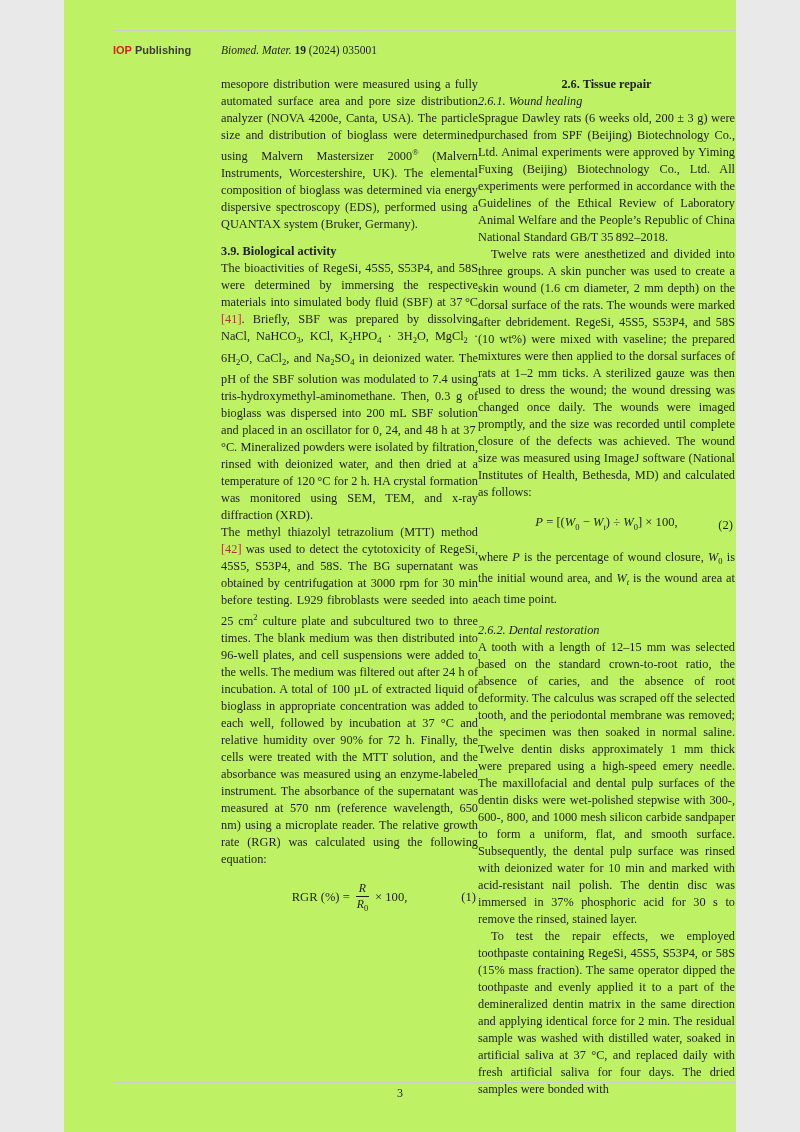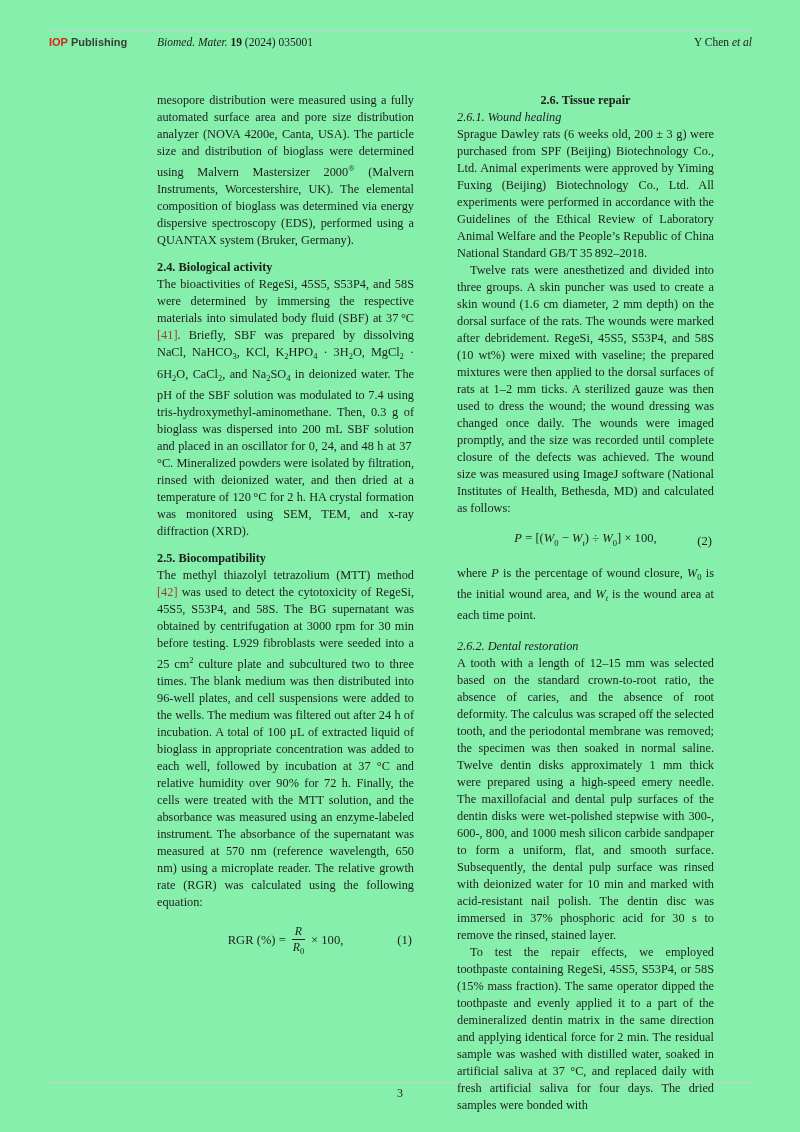--- a/index.html
+++ b/index.html
@@ -1,37 +1,37 @@
 <!DOCTYPE html>
 <html><head>
 <meta charset="utf-8">
 <style>
   html,body { margin:0; padding:0; background:#e9e9e9; }
   .page {
-    position:relative; width:800px; height:1132px; margin:0 auto;
-    background:#86efac; overflow:hidden;
+    position:relative; width:672px; height:1132px; margin:0 auto;
+    background:#bef264; overflow:hidden;
     font-family:"Liberation Serif","DejaVu Serif",serif;
     color:#1d1d1d;
   }
   
   .header {
     position:absolute; left:49px; top:30px; width:703px;
     border-top:1px solid #cdcdcd; padding-top:5px;
     display:flex; align-items:baseline; font-size:11.5px;
   }
   .publisher { width:108px; font-family:"Liberation Sans","DejaVu Sans",sans-serif; font-size:11px; color:#3a3a3a; }
   .publisher .iop { font-weight:bold; color:#d6231f; }
   .publisher .rest { font-weight:600; color:#3c3c3c; }
-  .jcite { flex:1; color:#1d1d1d; }
+  .jcite { flex:1; color:#1d1d1d;margin-top:8px; }
   .authors { text-align:left; color:#1d1d1d; }
 
   
   .content {
-    position:absolute; left:157px; top:92px; width:557px;
-    display:flex; gap:43px;
+    position:absolute; left:157px; top:76px; width:557px;
+    display:flex; 
     font-size:12.3px; line-height:17px; text-align:justify;
   }
   .col { width:257px; }
   p { margin:0; }
   .indent { text-indent:13px; }
   .sec-heading { font-weight:bold; margin:10px 0 0 0; text-align:left; }
   .subsec-heading { font-style:italic; margin:0; text-align:left; }
   .gap-above { margin-top:14px; }
   sup { font-size:8.5px; }
   sub { font-size:8.5px; }
@@ -60,24 +60,23 @@
     <span class="publisher"><span class="iop">IOP</span><span class="rest"> Publishing</span></span>
     <span class="jcite"><i>Biomed. Mater.</i> <b>19</b> (2024) 035001</span>
     <span class="authors">Y Chen <i>et al</i></span>
   </div>
 
   <div class="content">
 
     <div class="col">
       <p>mesopore distribution were measured using a fully automated surface area and pore size distribution analyzer (NOVA 4200e, Canta, USA). The particle size and distribution of bioglass were determined using Malvern Mastersizer 2000<sup>®</sup> (Malvern Instruments, Worcestershire, UK). The elemental composition of bioglass was determined via energy dispersive spectroscopy (EDS), performed using a QUANTAX system (Bruker, Germany).</p>
 
-      <p class="sec-heading">2.4. Biological activity</p>
+      <p class="sec-heading">3.9. Biological activity</p>
       <p><span>The bioactivities of RegeSi, 45S5, S53P4, and 58S were determined by immersing the respective materials into simulated body fluid (SBF) at 37 °C </span><span class="cite">[41]</span><span>. Briefly, SBF was prepared by dissolving NaCl, NaHCO<sub>3</sub>, KCl, K<sub>2</sub>HPO<sub>4</sub> · 3H<sub>2</sub>O, MgCl<sub>2</sub> · 6H<sub>2</sub>O, CaCl<sub>2</sub>, and Na<sub>2</sub>SO<sub>4</sub> in deionized water. The pH of the SBF solution was modulated to 7.4 using tris-hydroxymethyl-aminomethane. Then, 0.3 g of bioglass was dispersed into 200 mL SBF solution and placed in an oscillator for 0, 24, and 48 h at 37 °C. Mineralized powders were isolated by filtration, rinsed with deionized water, and then dried at a temperature of 120 °C for 2 h. HA crystal formation was monitored using SEM, TEM, and x-ray diffraction (XRD).</span></p>
 
-      <p class="sec-heading">2.5. Biocompatibility</p>
       <p><span>The methyl thiazolyl tetrazolium (MTT) method </span><span class="cite">[42]</span><span> was used to detect the cytotoxicity of RegeSi, 45S5, S53P4, and 58S. The BG supernatant was obtained by centrifugation at 3000 rpm for 30 min before testing. L929 fibroblasts were seeded into a 25 cm<sup>2</sup> culture plate and subcultured two to three times. The blank medium was then distributed into 96-well plates, and cell suspensions were added to the wells. The medium was filtered out after 24 h of incubation. A total of 100 µL of extracted liquid of bioglass in appropriate concentration was added to each well, followed by incubation at 37 °C and relative humidity over 90% for 72 h. Finally, the cells were treated with the MTT solution, and the absorbance was measured using an enzyme-labeled instrument. The absorbance of the supernatant was measured at 570 nm (reference wavelength, 650 nm) using a microplate reader. The relative growth rate (RGR) was calculated using the following equation:</span></p>
 
       <div class="equation">
         <span class="eq-part">RGR (%) =</span>
         <span class="frac">
           <span class="fnum"><i>R</i></span>
           <span class="fden"><i>R</i><sub>0</sub></span>
         </span>
         <span class="eq-part">× 100,</span>
         <span class="eq-label">(1)</span>

